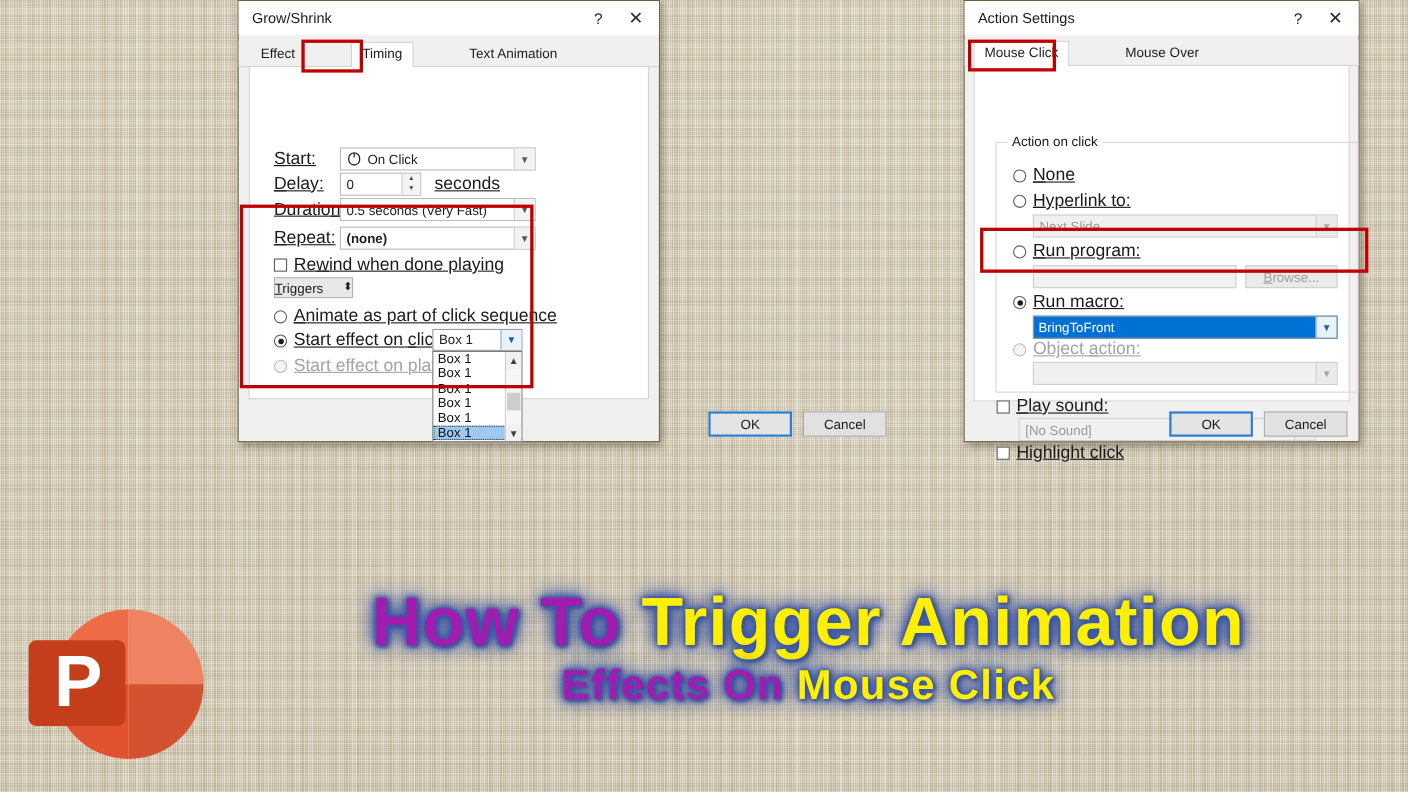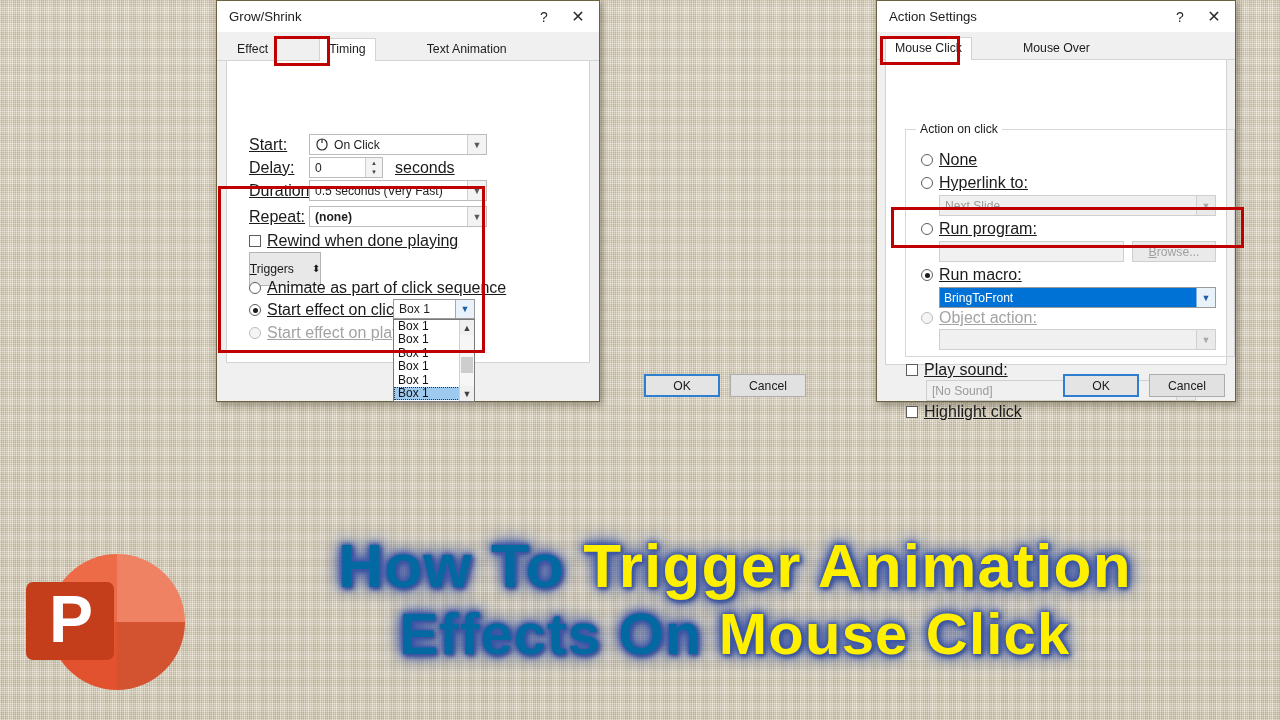--- a/index.html
+++ b/index.html
@@ -162,22 +162,22 @@
     position:absolute; left:0; right:0; bottom:0; height:200px;
     display:flex; align-items:center;
   }
   #logo { position:absolute; left:14px; top:32px; width:180px; height:140px; }
   .ttl-lines { position:absolute; left:196px; right:6px; top:14px; }
   .ttl-line {
     text-align:center; font-weight:bold; letter-spacing:1.2px;
     line-height:1.03; white-space:nowrap;
   }
   .ttl-line.l1 { font-size:62px; }
-  .ttl-line.l2 { font-size:58px; margin-top:6px; }
-  .w { color:#0369a1; }
+  .ttl-line.l2 { font-size:38px; margin-top:6px; }
+  .w { color:#a21caf; }
   .y { color:#fff000; }
   .glow {
     text-shadow:
       0 0 3px #3b56a8, 0 0 6px #3b56a8, 0 0 10px #3b56a8,
       0 0 15px #3b56a8, 0 0 22px #2f4795,
       2px 2px 4px rgba(30,45,110,.85);
   }
 </style>
 </head>
 <body>
@@ -238,21 +238,21 @@
         <span>(none)</span>
         <span class="arrow">▼</span>
       </div>
     </div>
 
     <div class="chk" style="position:absolute; left:22px; top:171px;">
       <i></i>
       <span class="lbl">Re<u class="ak">w</u>ind when done playing</span>
     </div>
 
-    <div class="btn flat" style="position:absolute; left:22px; top:191px; width:72px; height:34px; gap:18px;">
+    <div class="btn flat" style="position:absolute; left:22px; top:191px; width:72px; height:19px; gap:18px;">
       <span><u class="ak">T</u>riggers</span>
       <span style="font-size:10px; line-height:1;">⬍</span>
     </div>
 
     <div class="radio" style="position:absolute; left:22px; top:218px;">
       <i></i>
       <span class="lbl"><u class="ak">A</u>nimate as part of click sequence</span>
     </div>
 
     <div class="radio on" style="position:absolute; left:22px; top:240px;">

